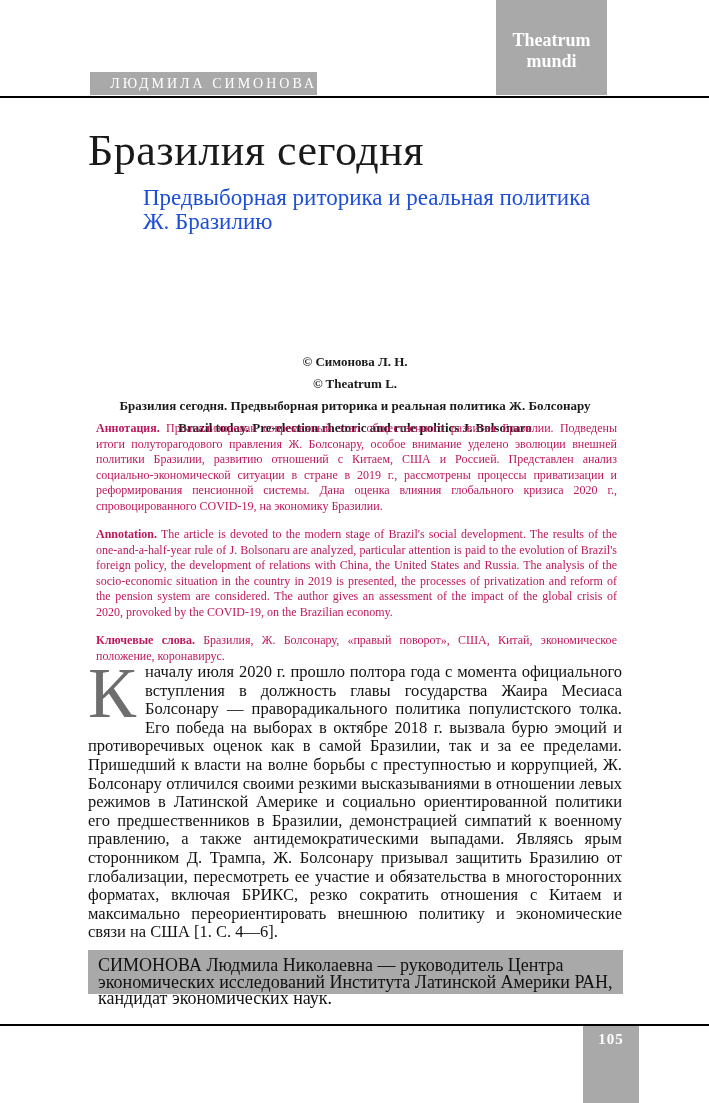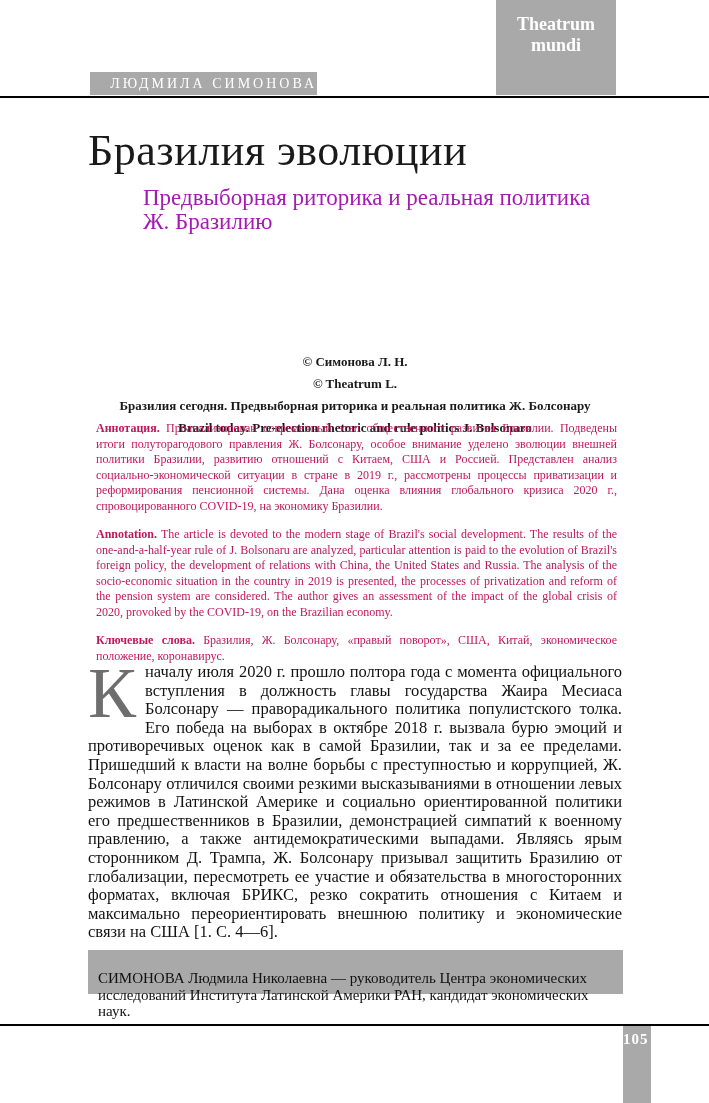--- a/index.html
+++ b/index.html
@@ -9,29 +9,29 @@
     position: relative;
     width: 709px;
     height: 1103px;
     background: #ffffff;
     overflow: hidden;
     margin: 0 auto;
   }
   .section-badge {
     position: absolute;
     left: 496px; top: 0;
-    width: 120px; height: 95px;
+    width: 111px; height: 95px;
     background: #a9a9a9;
     color: #ffffff;
     font-weight: bold;
     font-size: 18px;
     line-height: 1.15;
     text-align: center;
     display: flex;
-    align-items: flex-start;
+    align-items: center;
     justify-content: center;
     padding: 14px 14px 8px 14px;
   }
   .author-banner {
     position: absolute;
     left: 90px; top: 72px;
     width: 227px; height: 23px;
     background: #a9a9a9;
     color: #ffffff;
     font-size: 14px;
@@ -56,21 +56,21 @@
     line-height: 1.0;
     color: #1a1a1a;
     letter-spacing: 0.5px;
   }
   .article-subtitle {
     position: absolute;
     left: 143px; top: 186px;
     width: 470px;
     font-size: 23px;
     line-height: 24px;
-    color: #a21caf;
+    color: #1d4ed8;
   }
   .article-subtitle span { display: block; }
   .meta-block {
     position: absolute;
     left: 88px; top: 331px;
     width: 534px;
     text-align: center;
     font-size: 13px;
     font-weight: bold;
     color: #1a1a1a;
@@ -102,61 +102,61 @@
     line-height: 56px;
     height: 56px;
     color: #6e6e6e;
     margin: 2px 9px 0 0;
   }
   .footer-box {
     position: absolute;
     left: 88px; top: 950px;
     width: 535px; height: 44px;
     background: #a9a9a9;
-    padding: 20px 10px;
-    font-size: 15px;
+    padding: 7px 10px;
+    font-size: 18px;
     line-height: 16.5px;
     color: #111111;
     text-align: left;
   }
   .rule-bottom {
     position: absolute;
     left: 0; top: 1024px;
     width: 709px; height: 2px;
     background: #000000;
   }
   .page-number-box {
     position: absolute;
     left: 583px; top: 1026px;
-    width: 28px; height: 77px;
+    width: 56px; height: 77px;
     background: #a9a9a9;
     color: #ffffff;
     font-weight: bold;
     font-size: 15px;
     letter-spacing: 1px;
+    text-align: center;
     padding-top: 5px;
-    margin-left: 40px;
   }
 </style>
 </head>
 <body>
 
 <div class="page">
 
   <div class="section-badge">
     <span>Theatrum mundi</span>
   </div>
 
   <div class="author-banner">
     <span>ЛЮДМИЛА СИМОНОВА</span>
   </div>
 
   <div class="rule-top"></div>
 
-  <h1 class="article-title">Бразилия эволюции</h1>
+  <h1 class="article-title">Бразилия сегодня</h1>
 
   <div class="article-subtitle">
     <span>Предвыборная риторика и реальная политика</span>
     <span>Ж. Бразилию</span>
   </div>
 
   <div class="meta-block">
     <p>© Симонова Л. Н.</p>
     <p>© Theatrum L.</p>
     <p>Бразилия сегодня. Предвыборная риторика и реальная политика Ж. Болсонару</p>

